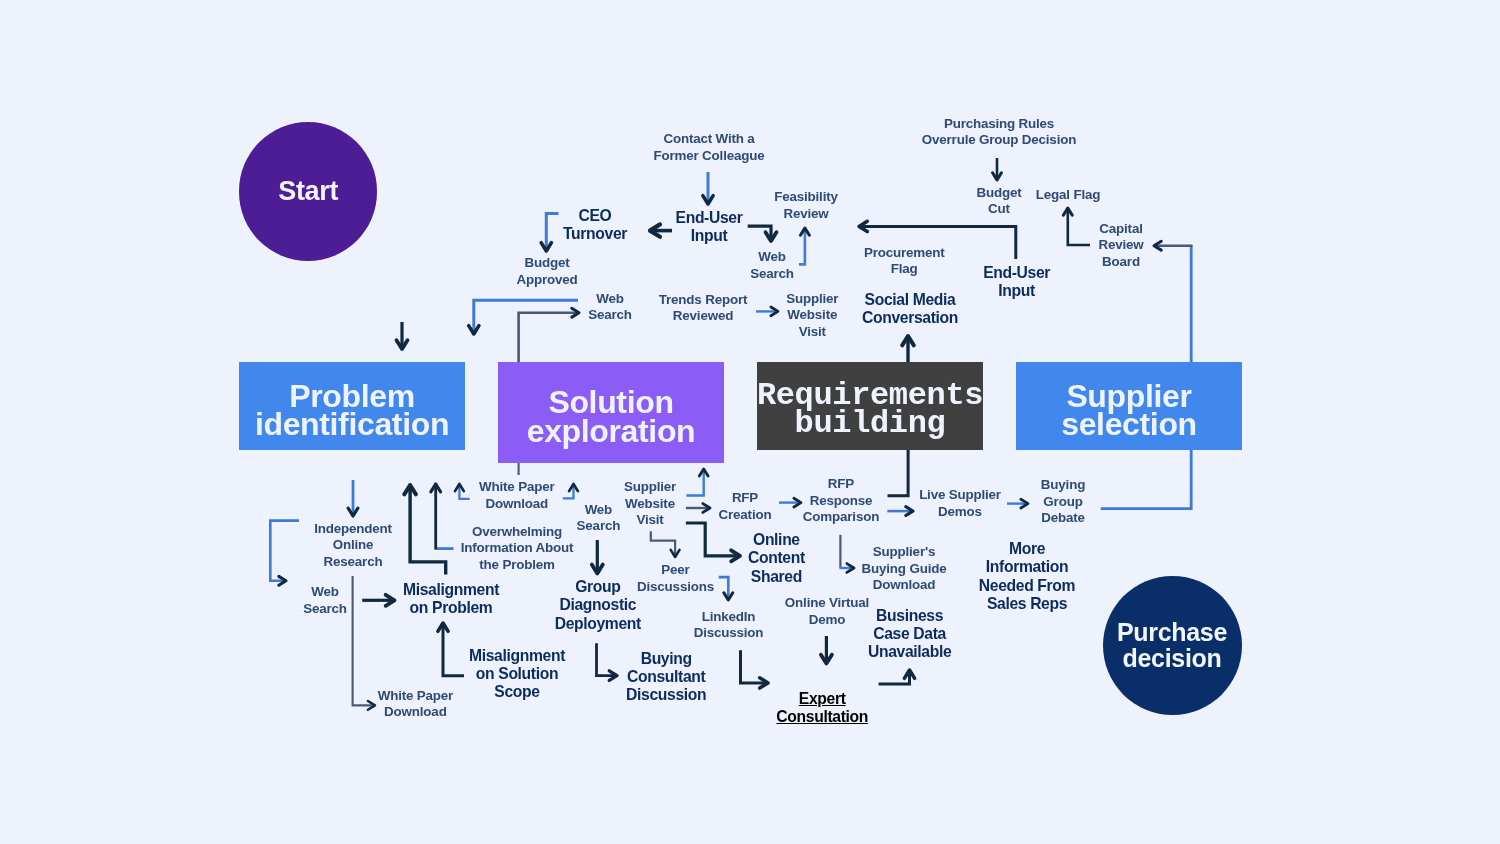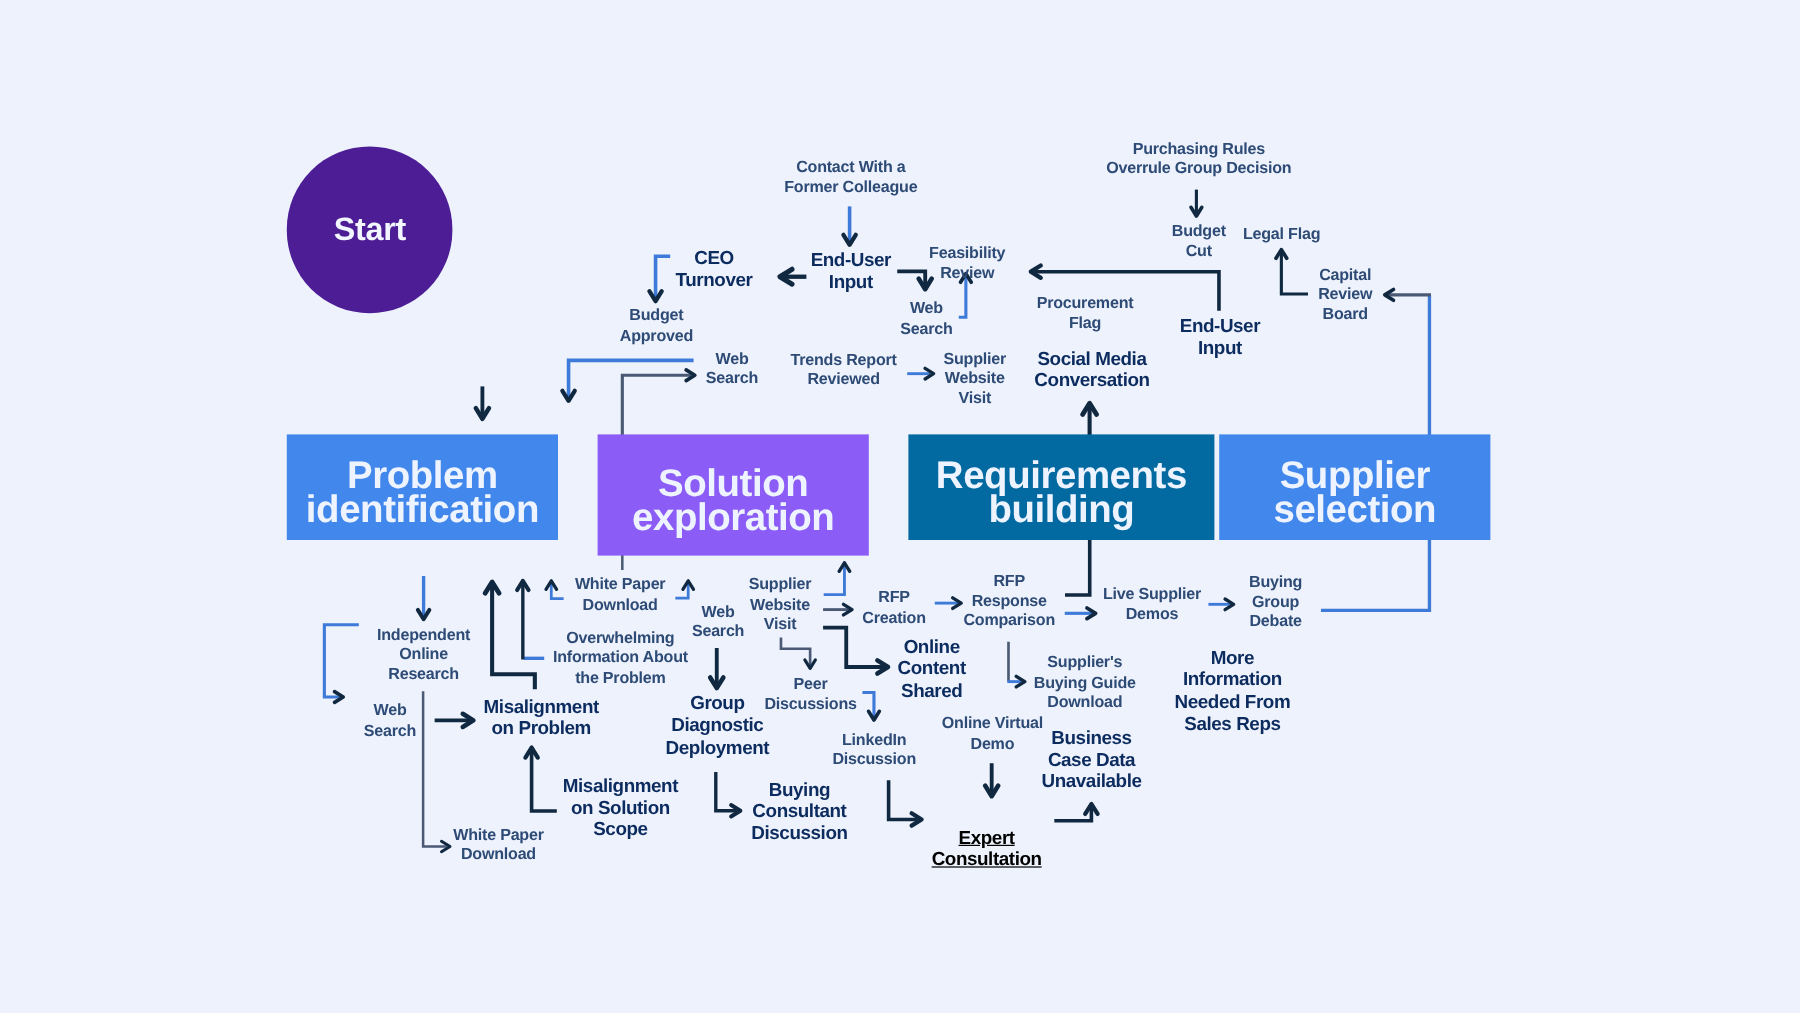--- a/index.html
+++ b/index.html
@@ -183,40 +183,42 @@
       </g>
       <g>
         <path d="M878.6 683.9 L909.5 683.9 L909.5 673.2175" fill="none" stroke="#102840" stroke-width="3" stroke-linecap="butt" stroke-linejoin="miter"></path>
         <path d="M914.65 678.31L909.50 670.00L904.35 678.31" fill="none" stroke="#102840" stroke-width="3.54" stroke-linecap="round" stroke-linejoin="round"></path>
       </g>
     </svg>
 <div class="stage-box" style="left: 239px; top: 362px; width: 226px; height: 88px; background: rgb(66, 135, 236); color: rgb(238, 244, 255);">Problem
 identification</div>
     <div class="stage-box" style="left: 498px; top: 362px; width: 226px; height: 101px; background: #8b5cf6; color: rgb(238, 244, 255);">Solution
 exploration</div>
-    <div class="stage-box" style="left: 757px; top: 362px; width: 255px; height: 88px; background: #0369a1; color: rgb(238, 244, 255);">Requirements
+    <div class="stage-box" style="left: 757px; top: 362px; width: 226px; height: 88px; background: #404040; color: rgb(238, 244, 255); font-family: Liberation Mono, monospace;">Requirements
 building</div>
     <div class="stage-box" style="left: 1016px; top: 362px; width: 226px; height: 88px; background: rgb(66, 135, 236); color: rgb(238, 244, 255);">Supplier
 selection</div>
     <div class="circ" style="left: 239.1px; top: 122.4px; width: 138.2px; height: 138.2px; font-size: 27px; line-height: 29px; background: #4c1d95; color: rgb(242, 246, 255);">Start</div>
+    <div class="circ" style="left: 1102.5px; top: 575.5px; width: 139px; height: 139px; font-size: 25px; line-height: 26.5px; background: rgb(10, 47, 104); color: rgb(242, 246, 255);">Purchase
+decision</div>
     <div class="tp lt" style="left: 547px; top: 255px; color: rgb(46, 75, 118);">Budget
 Approved</div>
     <div class="tp dk" style="left: 595px; top: 207px; color: rgb(12, 43, 94);">CEO
 Turnover</div>
     <div class="tp lt" style="left: 610px; top: 290.5px; color: rgb(46, 75, 118);">Web
 Search</div>
     <div class="tp lt" style="left: 709px; top: 131px; color: rgb(46, 75, 118);">Contact With a
 Former Colleague</div>
     <div class="tp dk" style="left: 709px; top: 209px; color: rgb(12, 43, 94);">End-User
 Input</div>
     <div class="tp lt" style="left: 703px; top: 291.5px; color: rgb(46, 75, 118);">Trends Report
 Reviewed</div>
     <div class="tp lt" style="left: 772px; top: 249px; color: rgb(46, 75, 118);">Web
 Search</div>
-    <div class="tp lt" style="left: 806px; top: 189px; color: rgb(46, 75, 118); margin-top: 14px;">Feasibility
+    <div class="tp lt" style="left: 806px; top: 189px; color: rgb(46, 75, 118);">Feasibility
 Review</div>
     <div class="tp lt" style="left: 812.3px; top: 290.5px; color: rgb(46, 75, 118);">Supplier
 Website
 Visit</div>
     <div class="tp lt" style="left: 904.2px; top: 244.5px; color: rgb(46, 75, 118);">Procurement
 Flag</div>
     <div class="tp dk" style="left: 910px; top: 290.5px; color: rgb(12, 43, 94);">Social Media
 Conversation</div>
     <div class="tp lt" style="left: 999px; top: 115.5px; color: rgb(46, 75, 118);">Purchasing Rules
 Overrule Group Decision</div>

